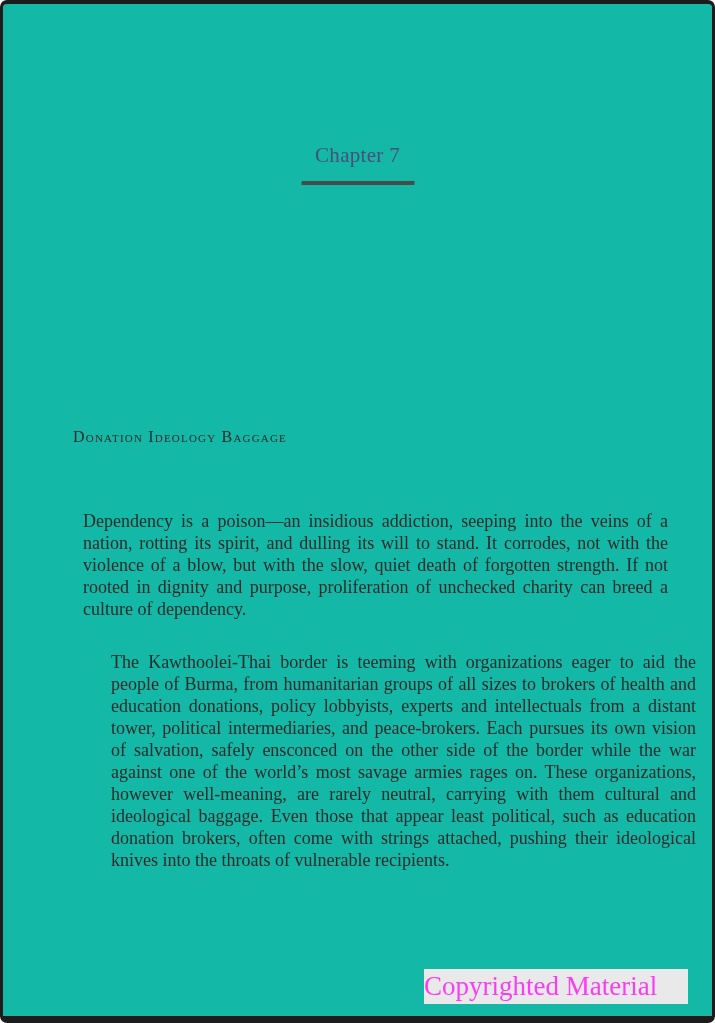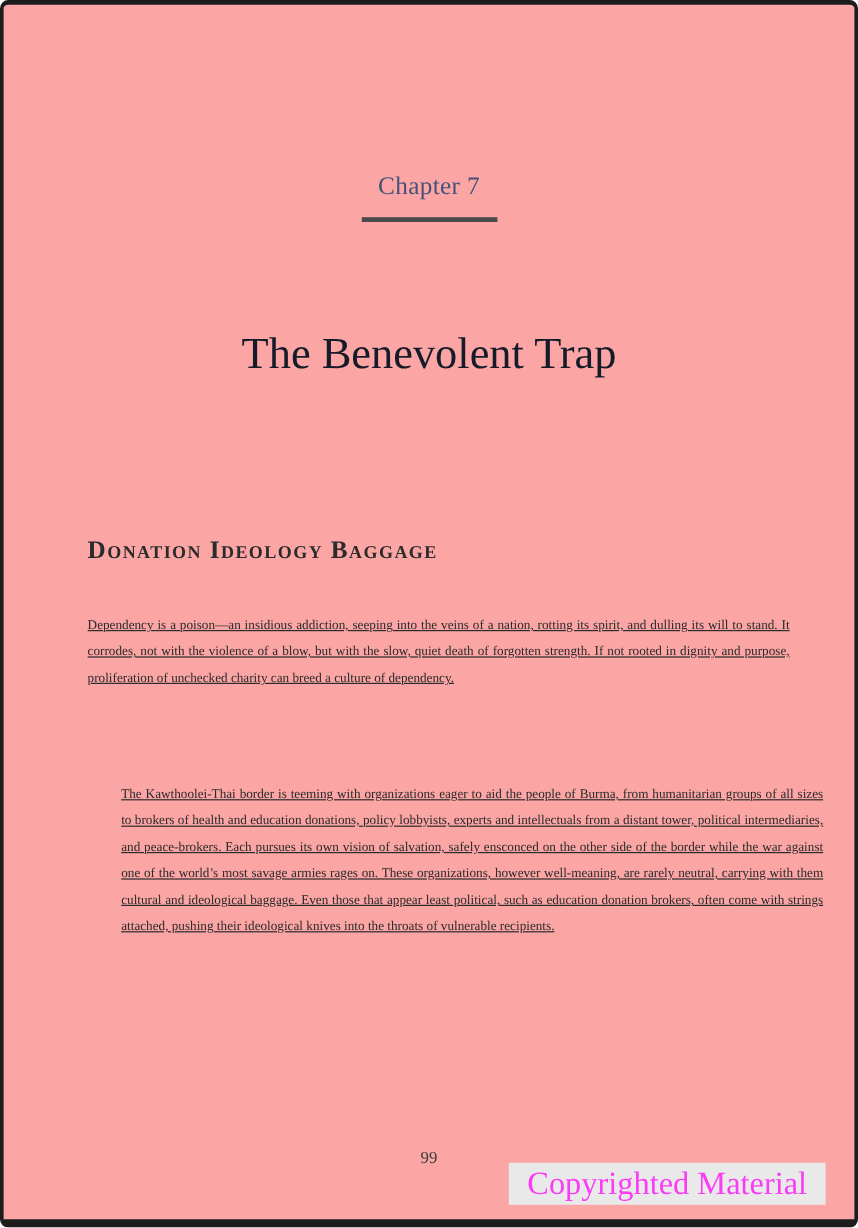--- a/index.html
+++ b/index.html
@@ -5,21 +5,21 @@
   html, body {
     margin: 0;
     padding: 0;
     background: #ffffff;
     font-family: "Liberation Serif", serif;
   }
   .page {
     position: relative;
     width: 715px;
     height: 1023px;
-    background: #fca5a5;
+    background: #14b8a6;
     box-sizing: border-box;
     border-style: solid;
     border-color: #1c1c1c;
     border-width: 4px 3px 7px 3px;
     border-radius: 7px;
     overflow: hidden;
   }
   .chapter-label {
     position: absolute;
     top: 139px;
@@ -45,39 +45,38 @@
     left: 0;
     width: 100%;
     margin: 0;
     text-align: center;
     font-size: 37px;
     font-weight: 400;
     color: #151b29;
   }
   .section-heading {
     position: absolute;
-    top: 442px;
+    top: 424px;
     left: 70px;
     margin: 0;
-    font-size: 21px;
-    font-weight: 700;
+    font-size: 16px;
+    font-weight: 400;
     font-variant: small-caps;
     letter-spacing: 1.2px;
     color: #2b2b2b;
   }
   .body-para {
     position: absolute;
-    left: 70px;
+    left: 80px;
     width: 585px;
     margin: 0;
-    font-size: 11px;
+    font-size: 18px;
     line-height: 22px;
     text-align: justify;
     color: #2b2b2b;
-    text-decoration: underline;
   }
   .para-1 { top: 506px; }
   .para-2 { top: 647px; margin-left: 28px; }
   .pull-quote {
     position: absolute;
     top: 870px;
     left: 225px;
     width: 430px;
     margin: 0;
     font-size: 15.5px;
@@ -96,45 +95,43 @@
   }
   .watermark {
     position: absolute;
     top: 965px;
     left: 421px;
     width: 264px;
     height: 35px;
     background: #e9e9e9;
     display: flex;
     align-items: center;
-    justify-content: center;
+    justify-content: flex-start;
   }
   .watermark-text {
     font-size: 27px;
     color: #fa3cf5;
     white-space: nowrap;
   }
 </style>
 </head>
 <body>
 
 <div class="page">
 
   <div class="chapter-label">Chapter 7</div>
 
   <div class="chapter-rule"></div>
 
-  <h1 class="book-title">The Benevolent Trap</h1>
 
   <h2 class="section-heading">Donation Ideology Baggage</h2>
 
   <p class="body-para para-1">Dependency is a poison—an insidious addiction, seeping into the veins of a nation, rotting its spirit, and dulling its will to stand. It corrodes, not with the violence of a blow, but with the slow, quiet death of forgotten strength. If not rooted in dignity and purpose, proliferation of unchecked charity can breed a culture of dependency.</p>
 
   <p class="body-para para-2">The Kawthoolei-Thai border is teeming with organizations eager to aid the people of Burma, from humanitarian groups of all sizes to brokers of health and education donations, policy lobbyists, experts and intellectuals from a distant tower, political intermediaries, and peace-brokers. Each pursues its own vision of salvation, safely ensconced on the other side of the border while the war against one of the world’s most savage armies rages on. These organizations, however well-meaning, are rarely neutral, carrying with them cultural and ideological baggage. Even those that appear least political, such as education donation brokers, often come with strings attached, pushing their ideological knives into the throats of vulnerable recipients.</p>
 
 
-  <div class="page-number">99</div>
 
   <div class="watermark">
     <span class="watermark-text">Copyrighted Material</span>
   </div>
 
 </div>
 
 </body></html>

